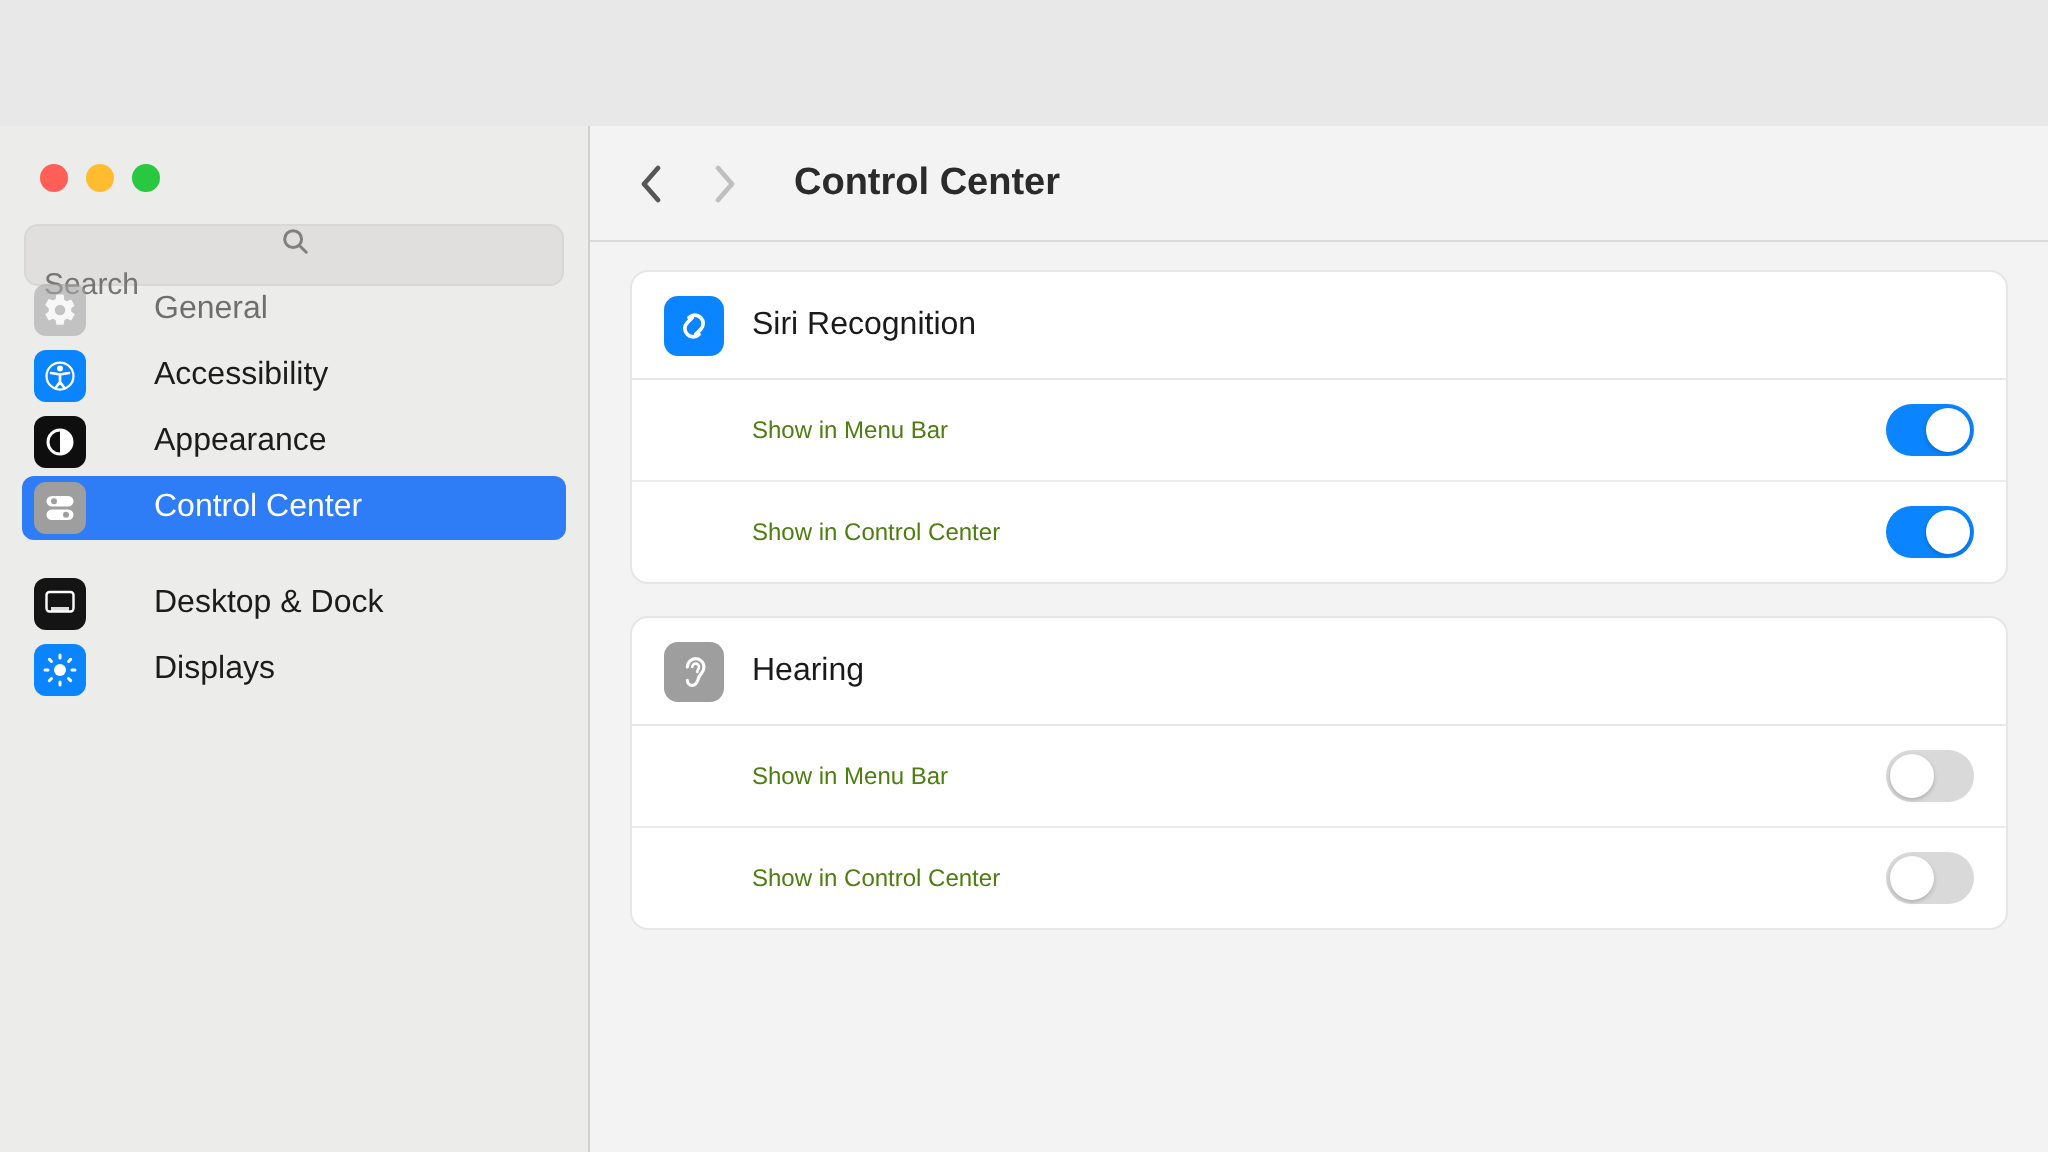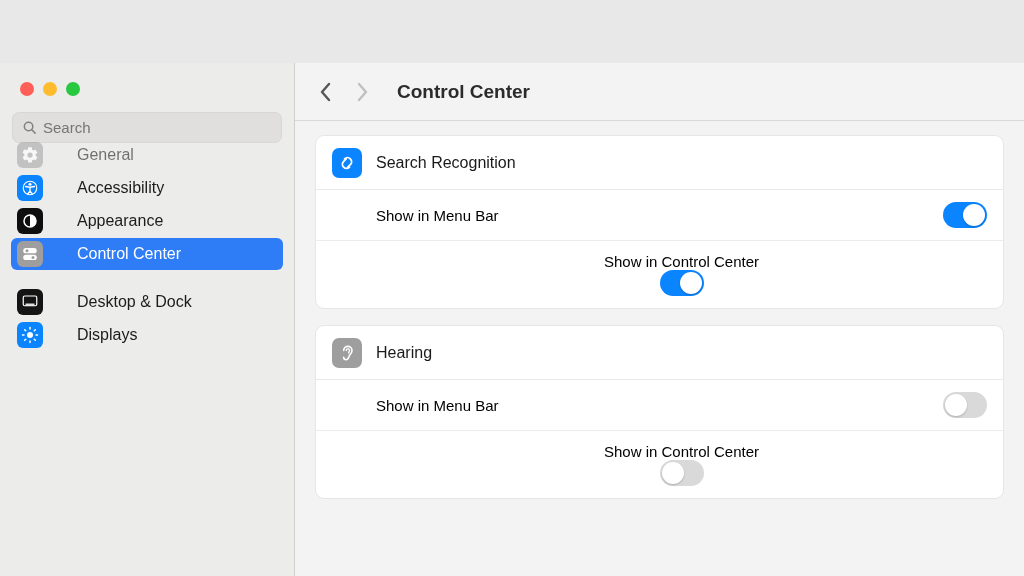--- a/index.html
+++ b/index.html
@@ -52,20 +52,21 @@
     .search {
       width: 100%;
       height: 31px;
       background: #e0dfde;
       border: 1px solid #d8d7d6;
       border-radius: 7px;
       display: flex;
       align-items: center;
       padding: 0 9px;
       gap: 6px;
+      flex-direction: column;
     }
     .search input {
       border: none;
       background: transparent;
       outline: none;
       font-size: 15px;
       color: #7b7b7b;
       width: 100%;
     }
     .search-icon {
@@ -191,25 +192,24 @@
       color: #1a1a1a;
     }
     .row {
       display: flex;
       align-items: center;
       justify-content: space-between;
       padding: 12px 16px 12px 60px;
     }
     .row + .row {
       border-top: 1px solid #ececec;
-      flex-direction: column;
     }
     .row-label {
-      font-size: 15px;
-      color: #000000;
+      font-size: 12px;
+      color: #4d7c0f;
     }
     .toggle {
       width: 44px;
       height: 26px;
       border-radius: 13px;
       position: relative;
       cursor: pointer;
     }
     .toggle.on { background: #0a84ff; }
     .toggle.off { background: #d9d9d9; }
@@ -337,21 +337,21 @@
 
     <div class="content">
       <div class="section">
         <div class="section-head">
           <span class="section-icon sec-music">
             <svg width="20" height="20" viewBox="0 0 24 24" fill="none">
                 <path d="M9 7c2-2 5-2 7 0s2 5 0 7l-3 3" stroke="#fff" stroke-width="2.2" stroke-linecap="round"></path>
                 <path d="M15 17c-2 2-5 2-7 0s-2-5 0-7l3-3" stroke="#fff" stroke-width="2.2" stroke-linecap="round"></path>
               </svg>
           </span>
-          <span class="section-title">Search Recognition</span>
+          <span class="section-title">Siri Recognition</span>
         </div>
         <div class="row">
           <span class="row-label">Show in Menu Bar</span>
           <span class="toggle on">
               <span class="knob"></span>
             </span>
         </div>
         <div class="row">
           <span class="row-label">Show in Control Center</span>
           <span class="toggle on">

